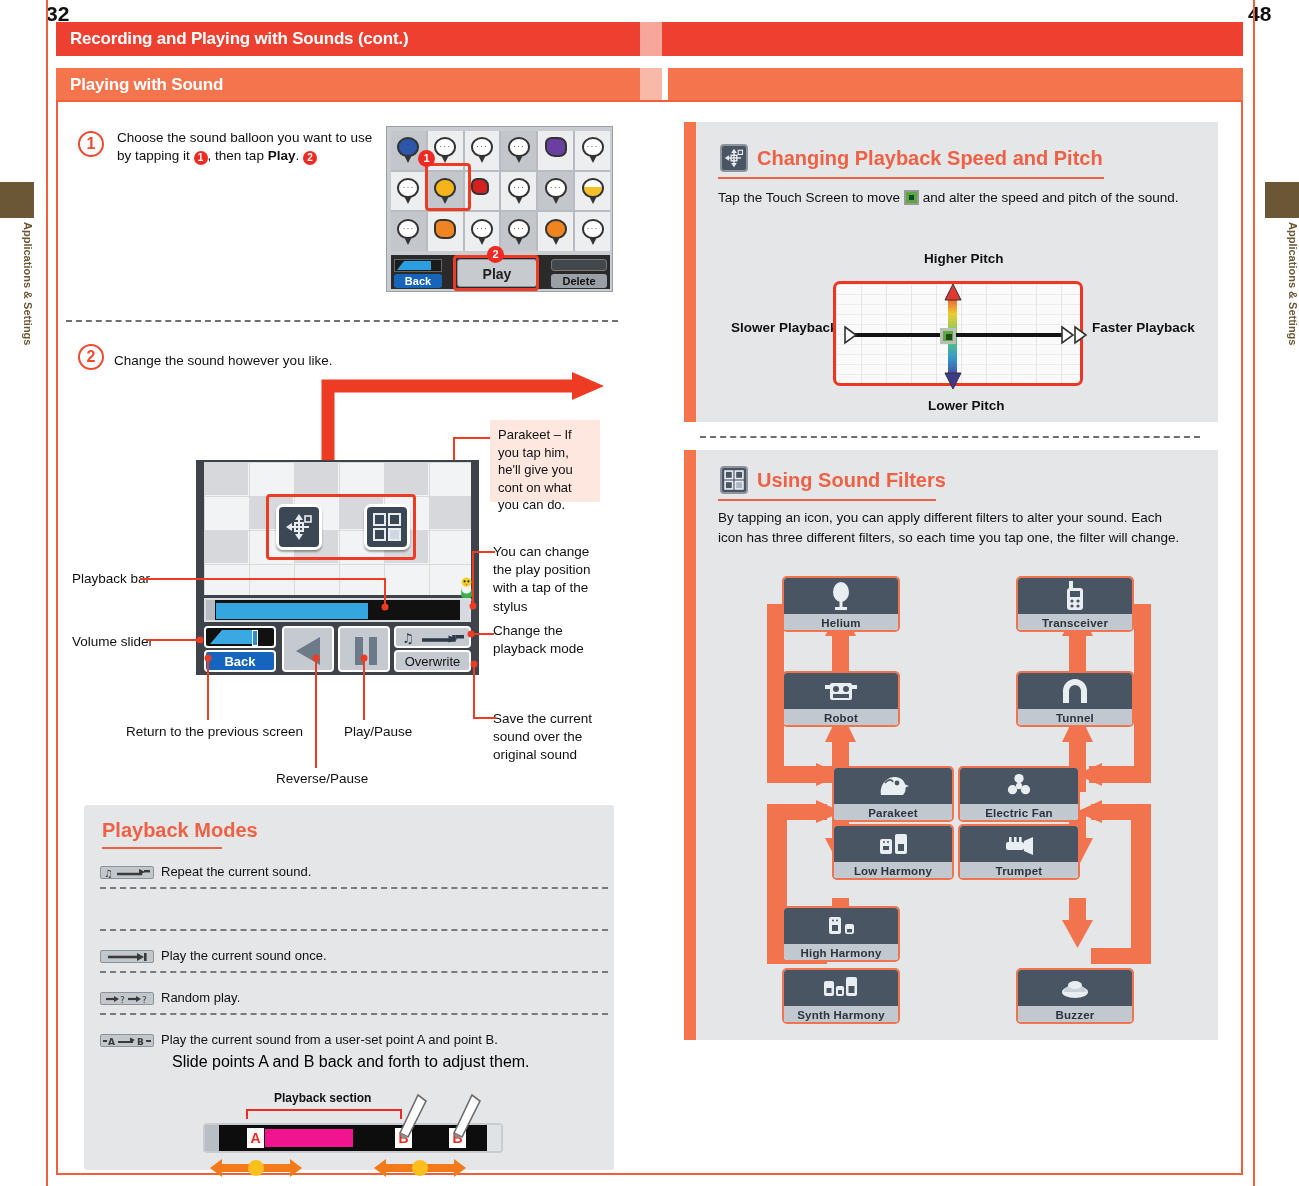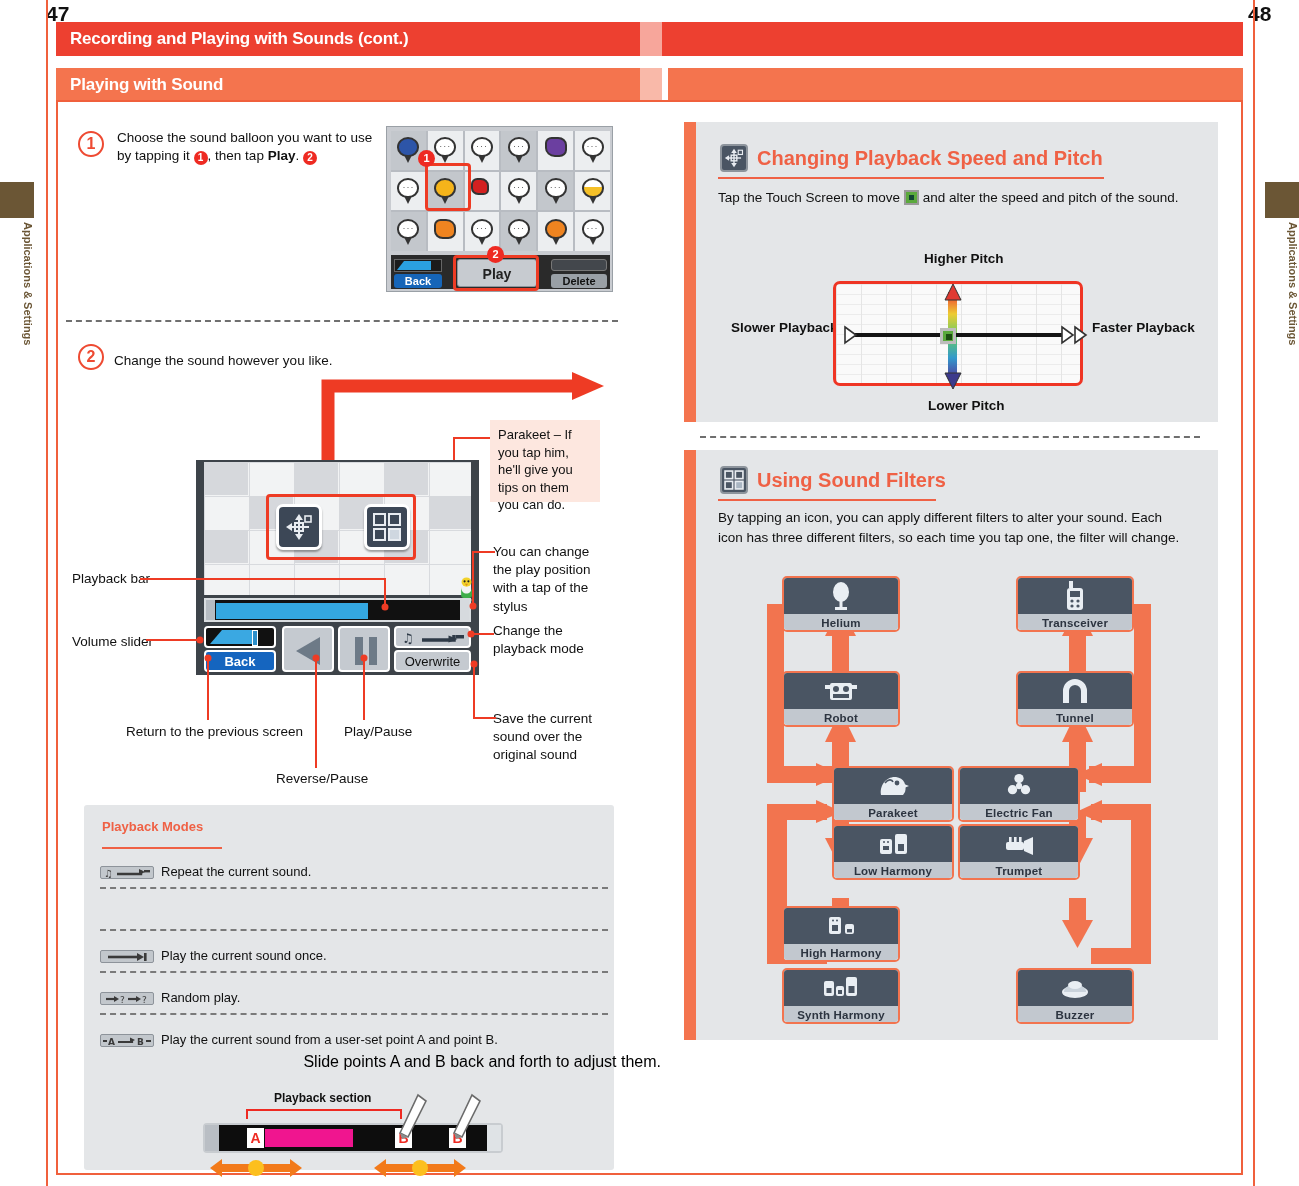--- a/index.html
+++ b/index.html
@@ -202,21 +202,21 @@
     position:absolute; left:490px; top:420px; width:110px; height:82px;
     background:#fde7df; padding:6px 8px; font-size:13px; line-height:1.35; color:#111;
   }
 
   
   #modes-panel {
     left:84px; top:805px; width:530px; height:365px;
     background:#e4e6e8; border-radius:3px;
   }
   #modes-title {
-    position:absolute; left:18px; top:14px; font-size:13px; font-weight:bold; color:#ef6145;
+    position:absolute; left:18px; top:14px; font-size:20px; font-weight:bold; color:#ef6145;
   }
   #modes-title-rule { position:absolute; left:18px; top:42px; width:120px; height:2px; background:#ef6145; }
   .mode-row { position:absolute; left:16px; width:500px; }
   .mode-icon {
     display:inline-block; width:54px; height:13px; background:#c2c7cc;
     border:1px solid #8d939a; border-radius:2px; vertical-align:-2px;
     position:relative; margin-right:7px;
   }
   .mode-text { display:inline-block; font-size:13px; color:#111; line-height:1.4; vertical-align:top; }
   .mode-sep { position:absolute; left:16px; width:508px; border-top:2px dashed #7a7a7a; height:0; }
@@ -284,21 +284,21 @@
   .fcard .lbl {
     height:18px; background:#c2c8cf; font-size:11.5px; font-weight:bold;
     color:#2c3440; text-align:center; line-height:18px; letter-spacing:.2px;
   }
   .fcard.wide { width:122px; }
   .glyph { position:absolute; left:50%; top:50%; transform:translate(-50%,-50%); }
 </style>
 </head>
 <body>
 
-<div class="pgnum page" id="pgnum-left">47</div>
+<div class="pgnum page" id="pgnum-left">32</div>
 <div class="pgnum page" id="pgnum-right">48</div>
 
 <div class="side-rule page" id="side-rule-left"></div>
 <div class="side-rule page" id="side-rule-right"></div>
 
 <div class="side-tab" id="side-tab-left">
   <div class="block"></div>
   <div class="vlabel">Applications &amp; Settings</div>
 </div>
 <div class="side-tab" id="side-tab-right">
@@ -471,21 +471,21 @@
 <div class="dashsep" style="left:66px; top:320px; width:552px;"></div>
 
 <div class="step-circle" style="left:78px; top:344px;">2</div>
 <div class="callout-label" style="left:114px; top:352px; width:300px;">Change the sound however you like.</div>
 
 <svg class="page" style="left:320px; top:370px;" width="290" height="130">
   <path d="M8 126 L8 16 L258 16" stroke="#ee3b24" stroke-width="13" fill="none"></path>
   <path d="M252 2 L284 16 L252 30 Z" fill="#ee3b24"></path>
 </svg>
 
-<div id="parakeet-tip">Parakeet – If you tap him, he'll give you tips on them you can do.</div>
+<div id="parakeet-tip">Parakeet – If you tap him, he'll give you cont on what you can do.</div>
 <svg class="page" style="left:440px; top:430px;" width="60" height="140">
   <path d="M50 8 L14 8 L14 128" stroke="#ee3b24" stroke-width="2" fill="none"></path>
   <circle cx="14" cy="130" r="3.5" fill="#ee3b24"></circle>
 </svg>
 
 <div class="page" id="ds-editor">
   <div id="ds-ed-grid">
     <div class="ed-shade" style="left:0px;  top:0px;  width:44px; height:33px;"></div>
     <div class="ed-shade" style="left:90px; top:0px;  width:44px; height:33px;"></div>
     <div class="ed-shade" style="left:180px;top:0px;  width:44px; height:33px;"></div>
@@ -655,21 +655,21 @@
       <svg style="position:absolute;left:1px;top:0;" width="52" height="12" viewBox="0 0 52 12">
         <path d="M1 6 L5 6" stroke="#3a3a3a" stroke-width="2"></path>
         <text x="6" y="10" font-size="9" font-weight="bold" fill="#3a3a3a" font-family="DejaVu Sans, sans-serif">A</text>
         <path d="M16 7 L30 7 L30 4" stroke="#3a3a3a" stroke-width="2.2" fill="none"></path>
         <path d="M28 2.5 L33 5 L28 7.5 Z" fill="#3a3a3a"></path>
         <text x="35" y="10" font-size="9" font-weight="bold" fill="#3a3a3a" font-family="DejaVu Sans, sans-serif">B</text>
         <path d="M44 6 L49 6" stroke="#3a3a3a" stroke-width="2"></path>
       </svg>
     </span><span class="mode-text">Play the current sound from a user-set point A and point B.</span>
   </div>
-  <div class="mode-row" style="top:248px; left:77px;text-align:right;">Slide points A and B back and forth to adjust them.</div>
+  <div class="mode-row" style="top:248px; left:88px;">Slide points A and B back and forth to adjust them.</div>
 </div>
 
 <div id="ab-wrap">
   <div id="ab-label">Playback section</div>
   <div id="ab-bracket"></div>
   <div id="ab-bar">
     <div class="cap-l"></div>
       <div class="cap-r"></div>
     <div class="pink"></div>
     <div class="ab-mark" style="left:42px;">A</div>

